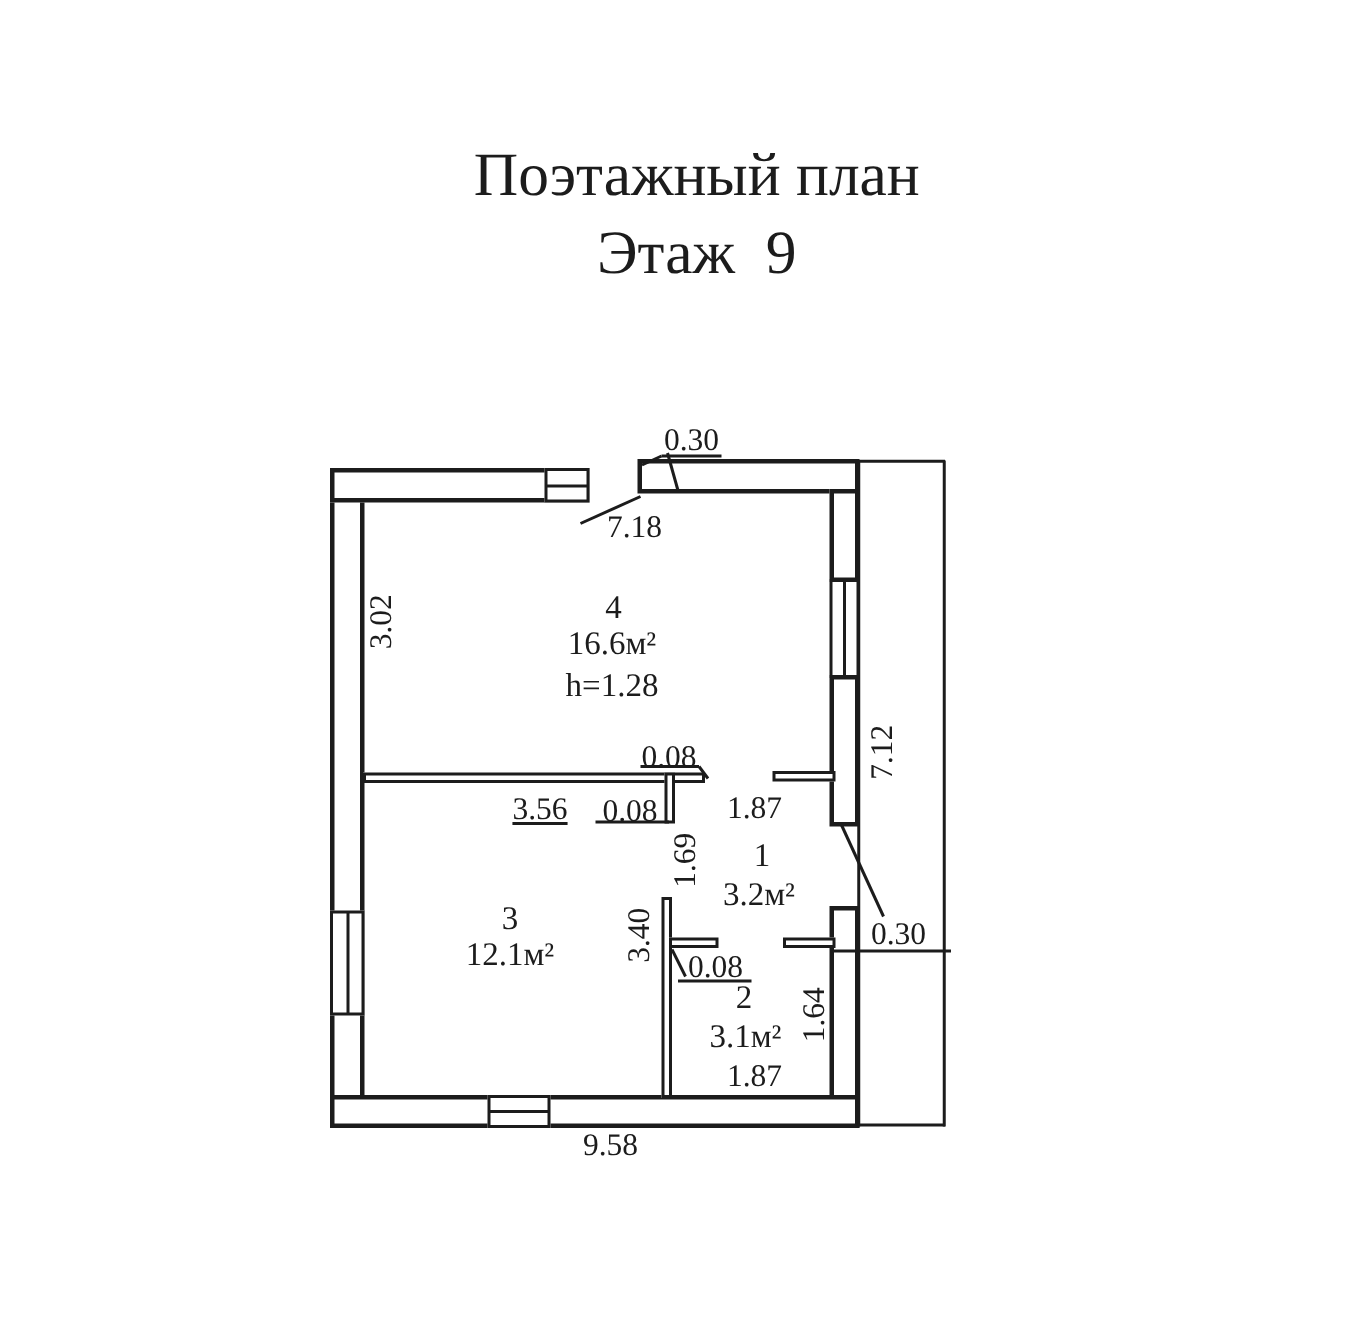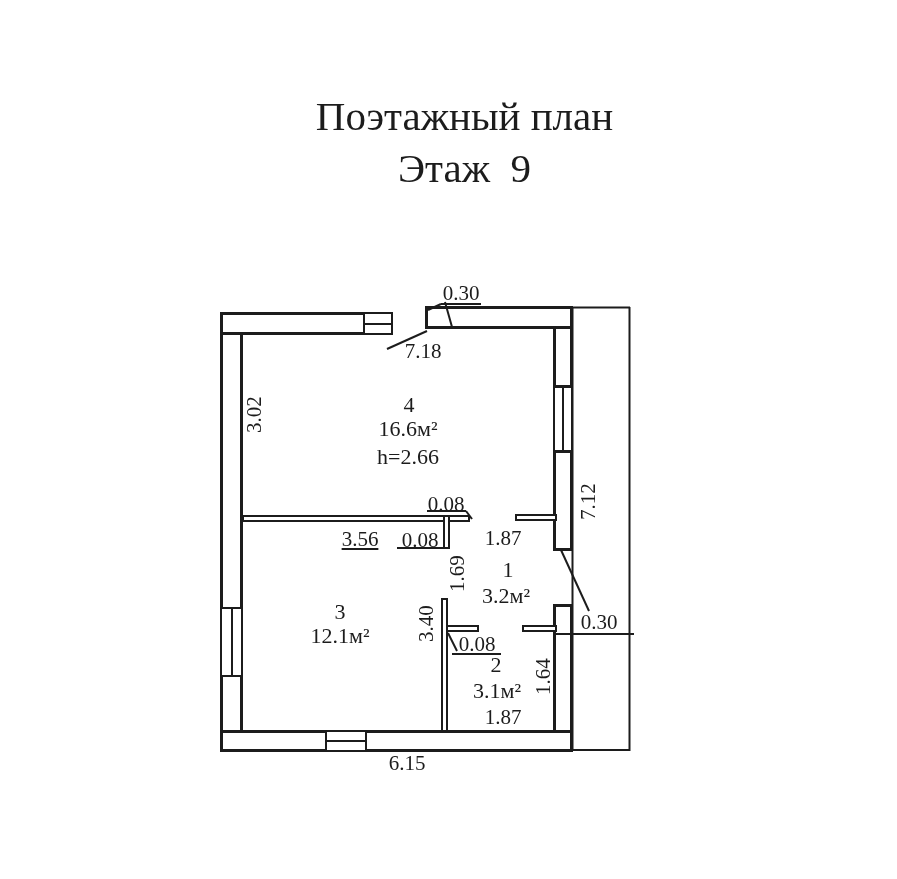--- a/index.html
+++ b/index.html
@@ -96,25 +96,25 @@
   <div class="dim" style="left:332px; top:527px; width:56px;text-decoration:underline;">3.56</div>
   <div class="dim" style="left:396px; top:528px; width:48px;">0.08</div>
   <div class="dim vtext" style="left:429px; top:561px; width:56px;">1.69</div>
   <div class="dim" style="left:478px; top:526px; width:50px;">1.87</div>
   <div class="dim vtext" style="left:560px; top:489px; width:56px;">7.12</div>
   <div class="dim vtext" style="left:398px; top:611px; width:56px;">3.40</div>
   <div class="dim" style="left:455px; top:632px; width:44px;">0.08</div>
   <div class="dim vtext" style="left:515px; top:664px; width:56px;">1.64</div>
   <div class="dim" style="left:576px; top:610px; width:46px;">0.30</div>
   <div class="dim" style="left:478px; top:705px; width:50px;">1.87</div>
-  <div class="dim" style="left:380px; top:751px; width:54px;">6.15</div>
+  <div class="dim" style="left:380px; top:751px; width:54px;">9.58</div>
 
   <div class="room" style="left:398px; top:392px; width:22px;">4</div>
   <div class="room" style="left:371px; top:416px; width:74px;">16.6м²</div>
-  <div class="room" style="left:368px; top:444px; width:80px;">h=2.66</div>
+  <div class="room" style="left:368px; top:444px; width:80px;">h=1.28</div>
 
   <div class="room" style="left:497px; top:557px; width:22px;">1</div>
   <div class="room" style="left:476px; top:583px; width:60px;">3.2м²</div>
 
   <div class="room" style="left:329px; top:599px; width:22px;">3</div>
   <div class="room" style="left:303px; top:623px; width:74px;">12.1м²</div>
 
   <div class="room" style="left:485px; top:652px; width:22px;">2</div>
   <div class="room" style="left:467px; top:678px; width:60px;font-family:Liberation Serif, serif;">3.1м²</div>
 

